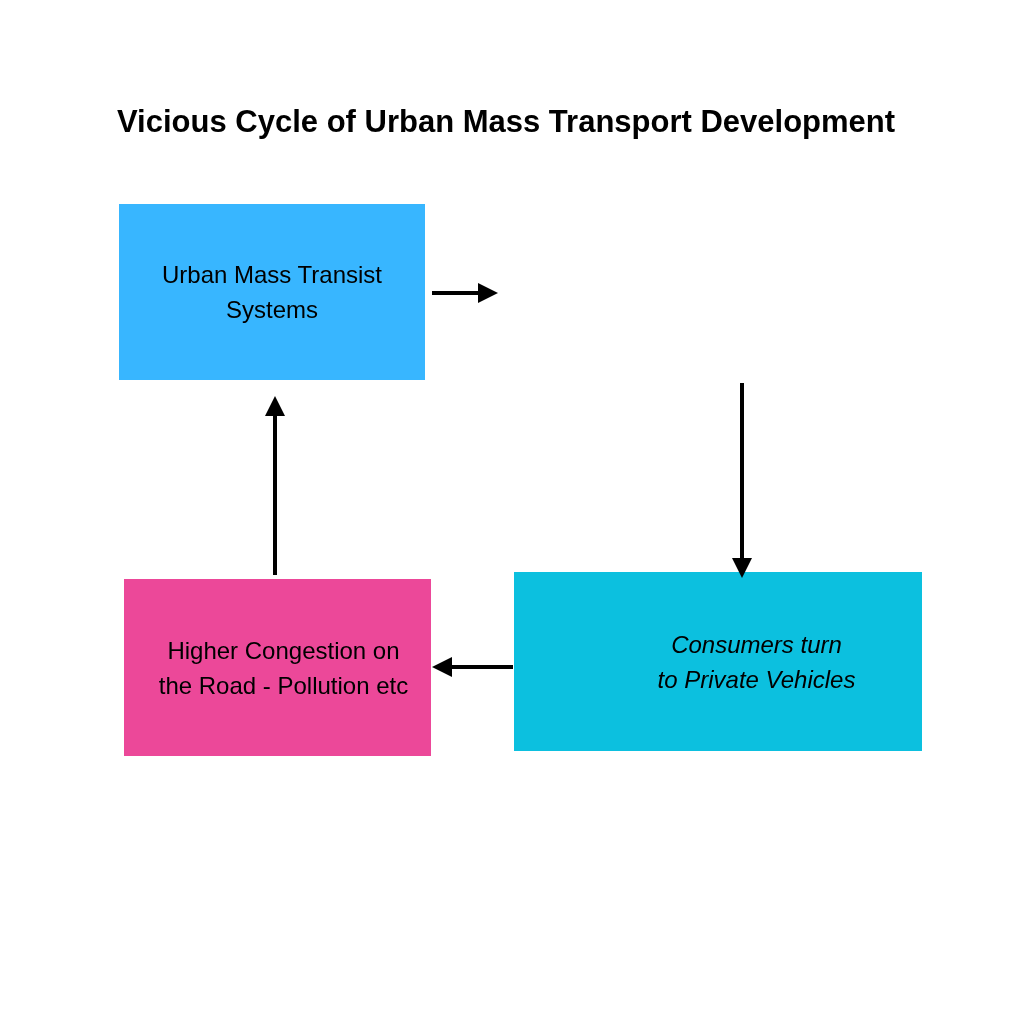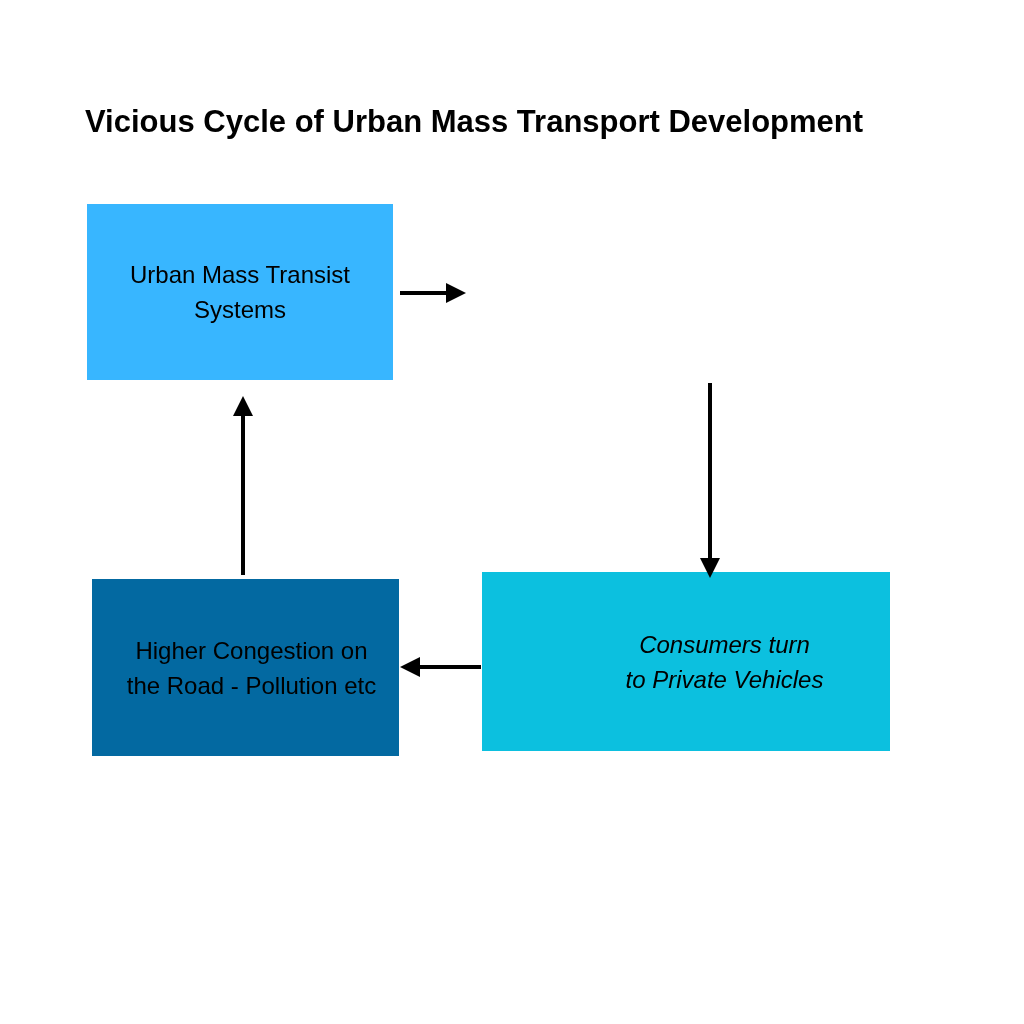--- a/index.html
+++ b/index.html
@@ -5,20 +5,21 @@
   * { margin: 0; padding: 0; box-sizing: border-box; }
   html, body { background: #ffffff; }
   body { font-family: "Liberation Sans", sans-serif; }
 
   .canvas {
     position: relative;
     width: 890px;
     height: 1024px;
     background: #ffffff;
     overflow: hidden;
+    margin-left: 32px;
   }
 
   .title {
     position: absolute;
     left: 85px;
     top: 104px;
     font-size: 31px;
     font-weight: 700;
     color: #000000;
     letter-spacing: 0px;
@@ -69,21 +70,21 @@
     <span class="node-label">Urban Mass Transist
 Systems</span>
   </div>
 
 
   <div class="node node-3" style="background-color: rgb(12, 192, 223);">
     <span class="node-label">Consumers turn
 to Private Vehicles</span>
   </div>
 
-  <div class="node node-4" style="background-color: #0369a1; padding-left: 12px;">
+  <div class="node node-4" style="background-color: #ec4899; padding-left: 12px;">
     <span class="node-label">Higher Congestion on
 the Road - Pollution etc</span>
   </div>
 
   <svg class="arrows" width="1024" height="1024" viewBox="0 0 1024 1024" xmlns="http://www.w3.org/2000/svg">
     <defs>
       <marker id="ah" viewBox="0 0 10 10" markerWidth="5" markerHeight="5" refX="8" refY="5" orient="auto" markerUnits="strokeWidth">
         <path d="M0,0 L10,5 L0,10 z" fill="#000000"></path>
       </marker>
     </defs>

